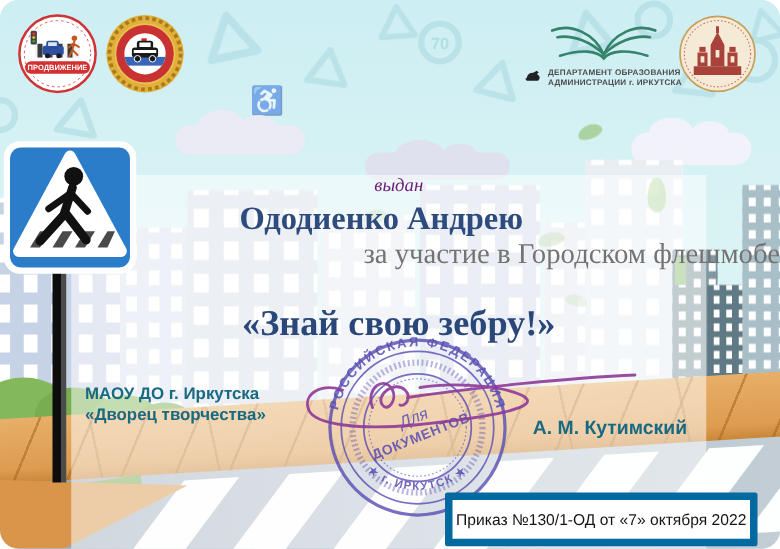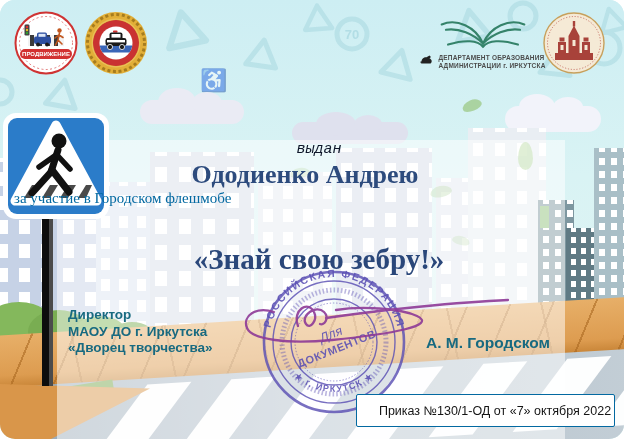--- a/index.html
+++ b/index.html
@@ -33,33 +33,33 @@
 
   
   .logo{z-index:6;}
   .dept{left:410px;top:16px;width:146px;z-index:6;text-align:center;}
   .dept-row{display:flex;align-items:flex-start;justify-content:center;gap:3px;margin-top:-2px;}
   .dept-text{font-size:6.5px;font-weight:bold;color:#4c4c4c;line-height:8px;letter-spacing:.2px;text-align:left;}
 
   
   .title{left:14px;top:76px;width:610px;text-align:center;z-index:7;color:#1563a6;
          font-size:42px;font-weight:bold;letter-spacing:1px;}
-  .issued{left:14px;top:141px;width:610px;text-align:center;z-index:7;color:#0f172a;
-          font-family:Liberation Mono, monospace;font-style:italic;font-size:15px;}
+  .issued{left:14px;top:141px;width:610px;text-align:center;z-index:7;color:#701a75;
+          font-family:Liberation Serif, serif;font-style:italic;font-size:15px;}
   .recipient{left:0;top:160px;width:610px;text-align:center;z-index:7;color:#2d4b7d;
              font-family:"Liberation Serif",serif;font-weight:bold;font-size:26px;}
-  .reason{left:14px;top:190px;width:610px;text-align:left;z-index:7;color:#0369a1;
-          font-family:"Liberation Serif",serif;font-size:15px;}
+  .reason{left:14px;top:190px;width:610px;text-align:right;z-index:7;color:#737373;
+          font-family:"Liberation Serif",serif;font-size:23px;}
   .event{left:14px;top:217px;width:610px;text-align:center;z-index:7;color:#2a477a;
          font-family:"Liberation Serif",serif;font-weight:bold;font-size:29px;margin-top:26px;}
   .director{left:68px;top:307px;z-index:7;color:#186a80;font-weight:bold;font-size:13.5px;line-height:16.5px;}
   .signer{left:398px;top:334px;width:180px;text-align:center;z-index:7;color:#186a80;font-weight:bold;font-size:15.5px;}
-  .order{left:356px;top:394px;width:238px;height:31px;z-index:8;background:#ffffff;border:1px solid #0369a1;
+  .order{left:356px;top:394px;width:238px;height:31px;z-index:8;background:#ffffff;border:6px solid #0369a1;
          border-radius:2px;display:flex;align-items:center;justify-content:center;
-         font-size:12.5px;color:#151515;padding-left:19px;}
+         font-size:12.5px;color:#151515;}
 
   .sign-svg{left:2px;top:112px;z-index:6;}
   .pole{left:42px;top:214px;width:11px;height:172px;z-index:6;
         background:linear-gradient(90deg,#0d0d0d 0 62%,#4b4b4b 62% 100%);}
   .stamp-svg{left:259px;top:267px;z-index:7;}
   .sig-svg{left:240px;top:282px;z-index:8;}
 </style>
 </head>
 <body>
 
@@ -258,25 +258,24 @@
       </g>
     </g>
   </svg>
 
   <div class="abs issued">выдан</div>
   <div class="abs recipient">Ододиенко Андрею</div>
   <div class="abs reason">за участие в Городском флешмобе</div>
   <div class="abs event">«Знай свою зебру!»</div>
 
   <div class="abs director">
-    <div>Директор</div>
     <div>МАОУ ДО г. Иркутска</div>
     <div>«Дворец творчества»</div>
   </div>
-  <div class="abs signer">А. М. Городском</div>
+  <div class="abs signer">А. М. Кутимский</div>
 
   <svg class="abs stamp-svg" width="150" height="150" viewBox="0 0 150 150">
     <g fill="none" stroke="#5b50b4" opacity=".82">
       <circle cx="75" cy="75" r="70" stroke-width="2.6"></circle>
       <circle cx="75" cy="75" r="61" stroke-width="1.4"></circle>
       <circle cx="75" cy="75" r="52" stroke-width="5" stroke-dasharray="1.6 2.1" opacity=".5"></circle>
       <circle cx="75" cy="75" r="43" stroke-width="1.4"></circle>
       <circle cx="75" cy="75" r="39" stroke-width=".9" stroke-dasharray="1.4 1.8" opacity=".8"></circle>
     </g>
     <defs>

